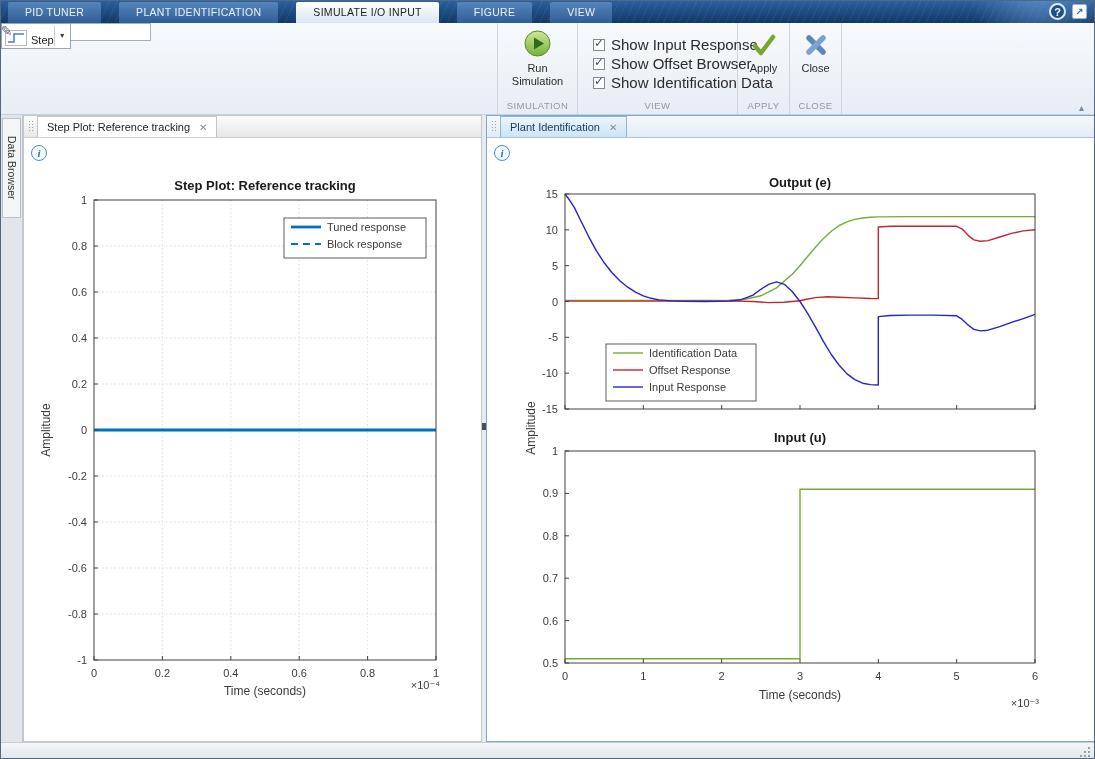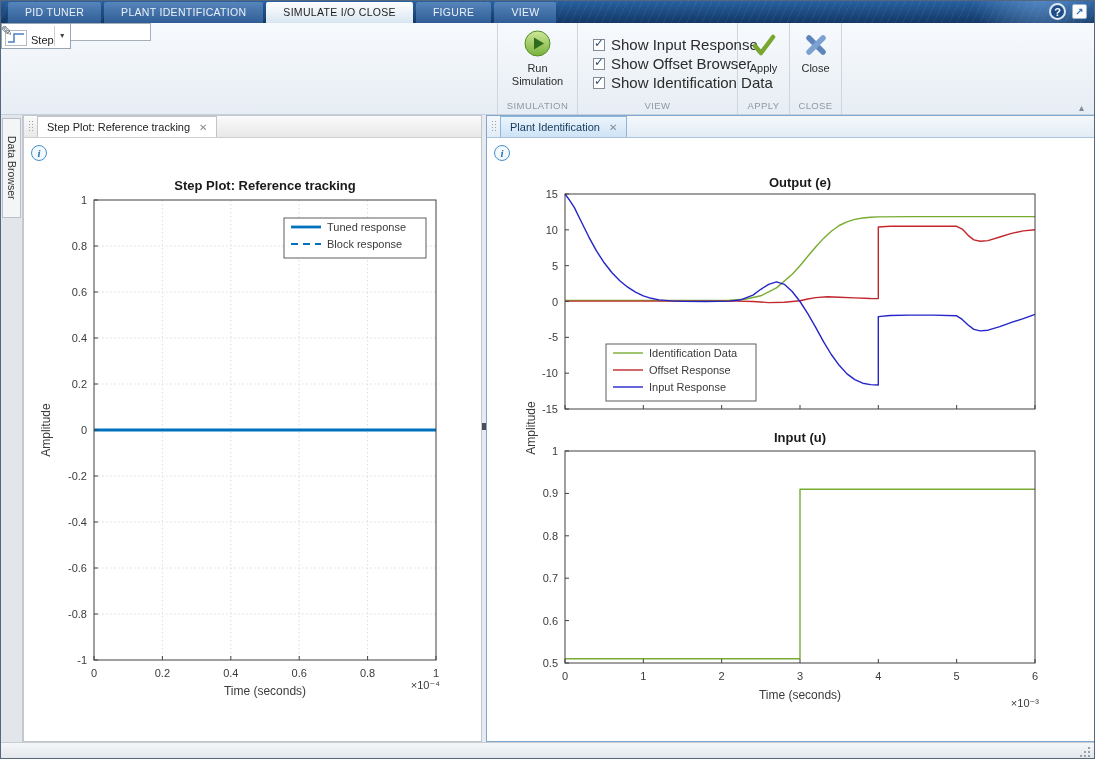--- a/index.html
+++ b/index.html
@@ -5,21 +5,21 @@
   *{margin:0;padding:0;box-sizing:border-box}
   body{font-family:"Liberation Sans","DejaVu Sans",sans-serif;background:#9aa2ac}
   #app{position:relative;width:1095px;height:759px;background:#e9edf2;overflow:hidden;border:1px solid #55677e}
 
   
   .tabbar{position:absolute;left:0;top:0;width:100%;height:22px;
     background:
       radial-gradient(circle at 1040px -6px, rgba(120,170,225,.55), rgba(120,170,225,0) 70px),
       repeating-linear-gradient(115deg, rgba(255,255,255,.05) 0 1px, rgba(255,255,255,0) 1px 7px),
       linear-gradient(#28609f,#123765);}
-  .tabs{display:flex;height:100%;padding-left:7px;gap:3px;align-items:flex-end}
+  .tabs{display:flex;height:100%;padding-left:7px;gap:18px;align-items:flex-end}
   .rtab{height:21px;line-height:21px;padding:0 17px;font-size:10.5px;letter-spacing:.3px;color:#eaf1fa;
     background:linear-gradient(#5585ba,#305d96);border-radius:2px 2px 0 0;cursor:default;white-space:nowrap}
   .rtab.active{background:linear-gradient(#ffffff,#d8e5f1);color:#1c1c1c}
   .tabbar-right{position:absolute;right:7px;top:2px;display:flex;gap:6px;align-items:center}
   .help-icon{width:17px;height:17px;border-radius:50%;background:#1d4e8a;border:2px solid #dfe9f3;color:#fff;
     font-size:11px;font-weight:bold;display:flex;align-items:center;justify-content:center}
   .export-icon{width:15px;height:15px;background:#fdfdfd;border:1px solid #9cb2ca;border-radius:2px;color:#2e6db4;
     font-size:10px;font-weight:bold;display:flex;align-items:center;justify-content:center}
 
   
@@ -91,21 +91,21 @@
 </style>
 </head>
 <body>
 
 <div id="app">
 
   <div class="tabbar">
     <div class="tabs">
       <div class="rtab">PID TUNER</div>
       <div class="rtab">PLANT IDENTIFICATION</div>
-      <div class="rtab active">SIMULATE I/O CLOSE</div>
+      <div class="rtab active">SIMULATE I/O INPUT</div>
       <div class="rtab">FIGURE</div>
       <div class="rtab">VIEW</div>
     </div>
     <div class="tabbar-right">
       <div class="help-icon">?</div>
       <div class="export-icon">↗</div>
     </div>
   </div>
 
   <div class="toolstrip">

